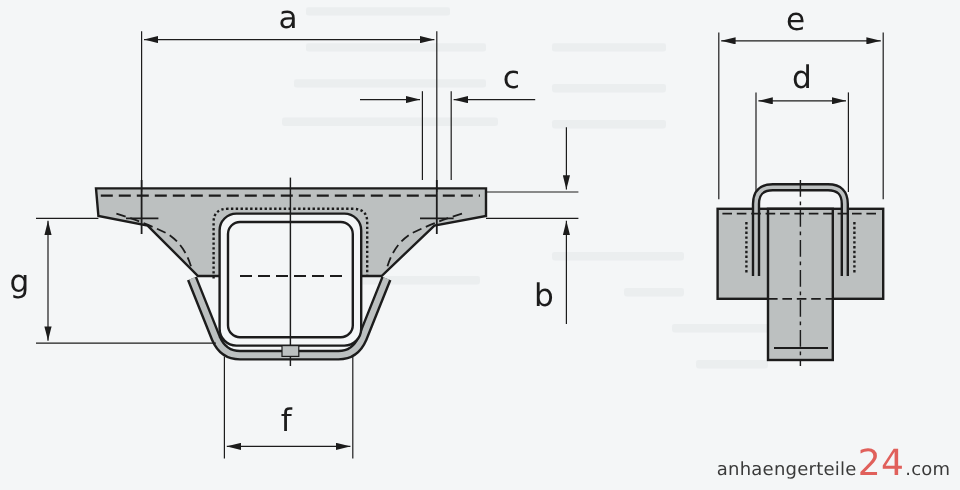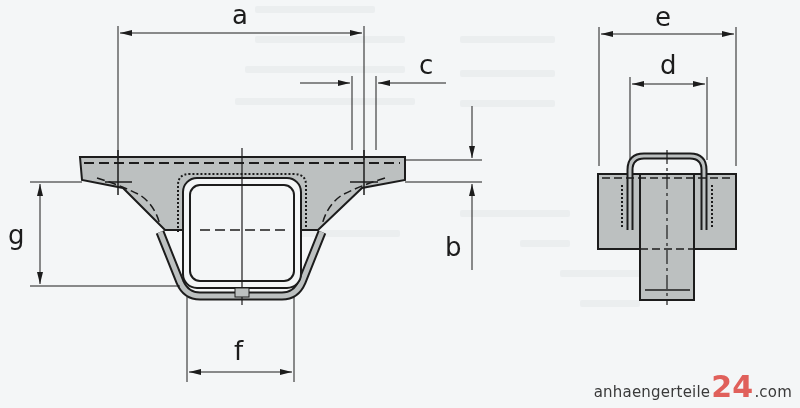--- a/index.html
+++ b/index.html
@@ -18,21 +18,21 @@
     line-height: 1;
   }
   .watermark {
     position: absolute; right: 8px; bottom: 6px;
     font-family: "DejaVu Sans", sans-serif;
     font-size: 15px; color: #3a3a3a;
     display: flex; align-items: baseline;
     letter-spacing: 0.2px;
     text-align: center;
   }
-  .watermark .num { color: #e0605b; font-size: 30px; font-weight: bold; line-height: 1; margin: 0 1px; }
+  .watermark .num { color: #e0605b; font-size: 30px; font-weight: normal; line-height: 1; margin: 0 1px; }
   .watermark .tld { color: #3a3a3a; }
   .bleed { position: absolute; background: #e4e8ea; height: 7px; border-radius: 2px; opacity: 0.55; }
 </style>
 </head>
 <body>
 
 <div>
   <div class="bleed" style="left:255px; top:6px; width:120px;"></div>
   <div class="bleed" style="left:255px; top:36px; width:150px;"></div>
   <div class="bleed" style="left:245px; top:66px; width:160px;"></div>

